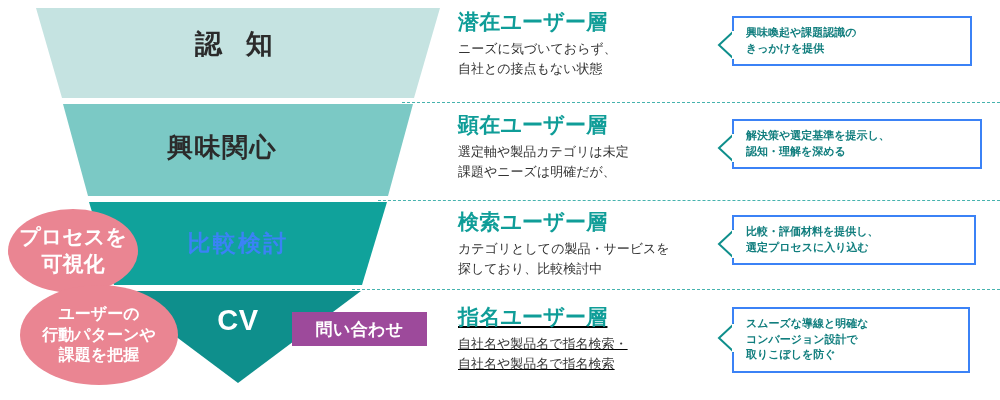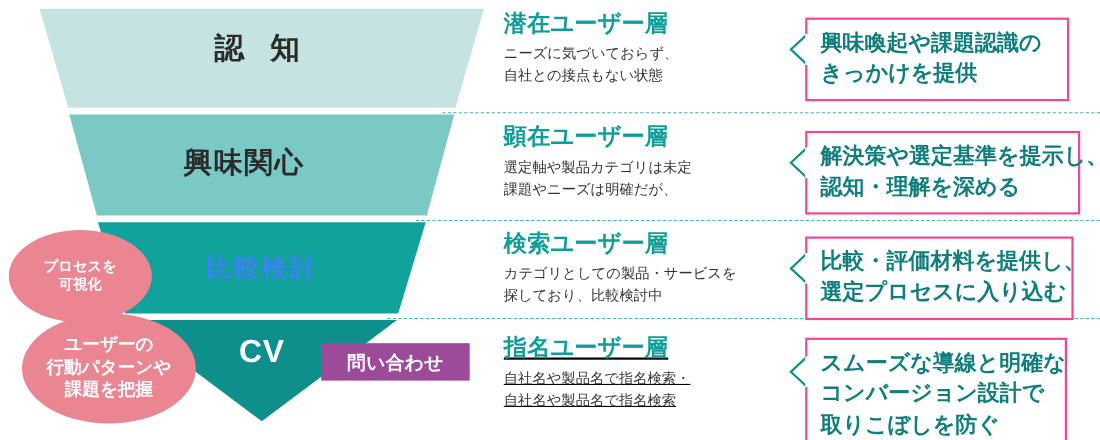--- a/index.html
+++ b/index.html
@@ -48,24 +48,24 @@
     color: #333333;
     font-size: 13px;
     line-height: 1.52;
     margin-top: 4px;
     white-space: nowrap;
   }
 
   
   .callout {
     position: absolute;
-    border: 2px solid #ec4899;
+    border: 2px solid #3b82f6;
     background: #ffffff;
     color: #117e7e;
-    font-size: 20px;
+    font-size: 11px;
     font-weight: 700;
     line-height: 1.42;
     padding: 7px 10px 8px 12px;
     white-space: nowrap;
   }
   .callout .notch,
   .callout .notch-fill {
     position: absolute;
     left: -15px;
     width: 16px;
@@ -80,21 +80,21 @@
     color: #ffffff;
     border-radius: 50%;
     display: flex;
     align-items: center;
     justify-content: center;
     text-align: center;
     font-weight: 700;
     line-height: 1.28;
     white-space: pre-line;
   }
-  #pill-0 { left: 8px;  top: 209px; width: 130px; height: 84px;  font-size: 13px; }
+  #pill-0 { left: 8px;  top: 209px; width: 130px; height: 84px;  font-size: 21px; }
   #pill-1 { left: 20px; top: 285px; width: 158px; height: 100px; font-size: 16px; }
 
   
   .tag {
     position: absolute;
     left: 292px; top: 312px;
     width: 135px; height: 34px;
     background: #9d4a9b;
     color: #ffffff;
     font-size: 17px;

